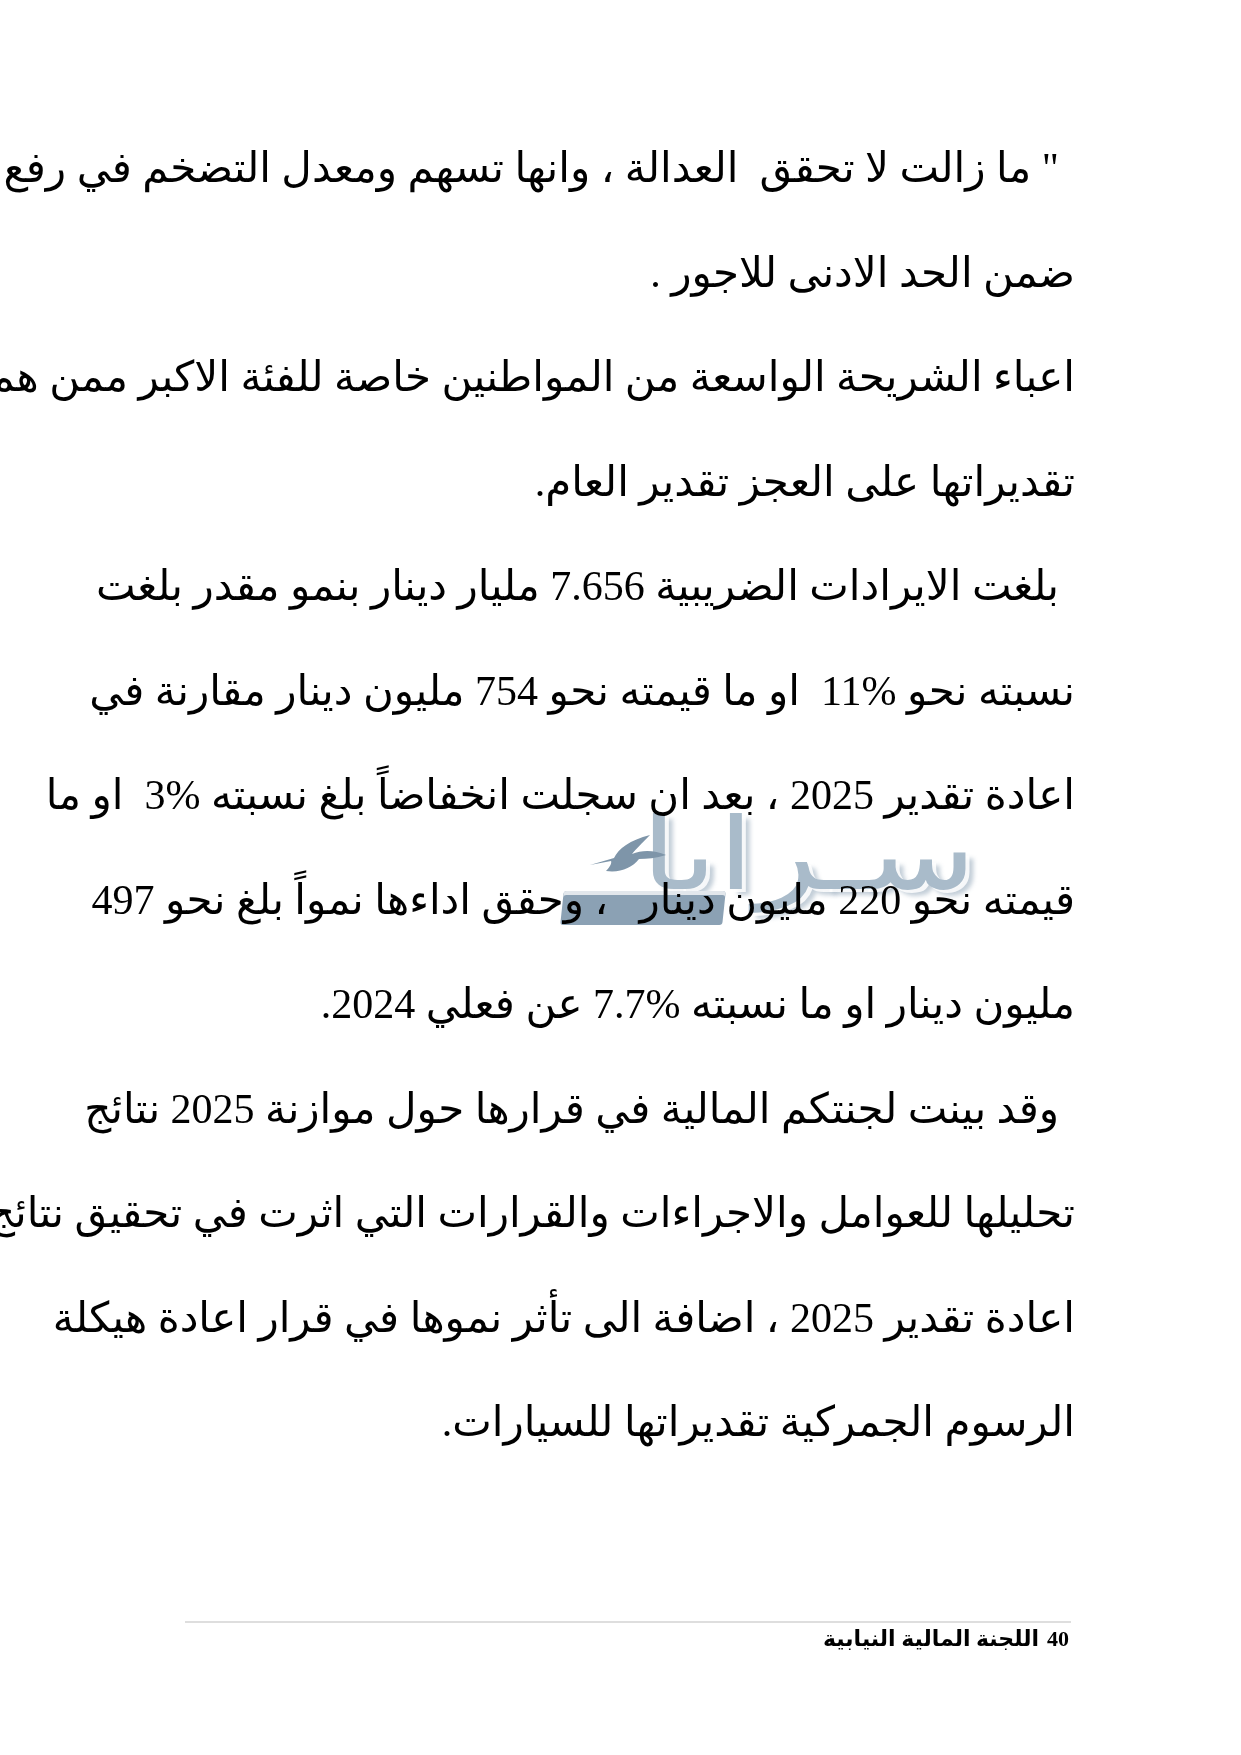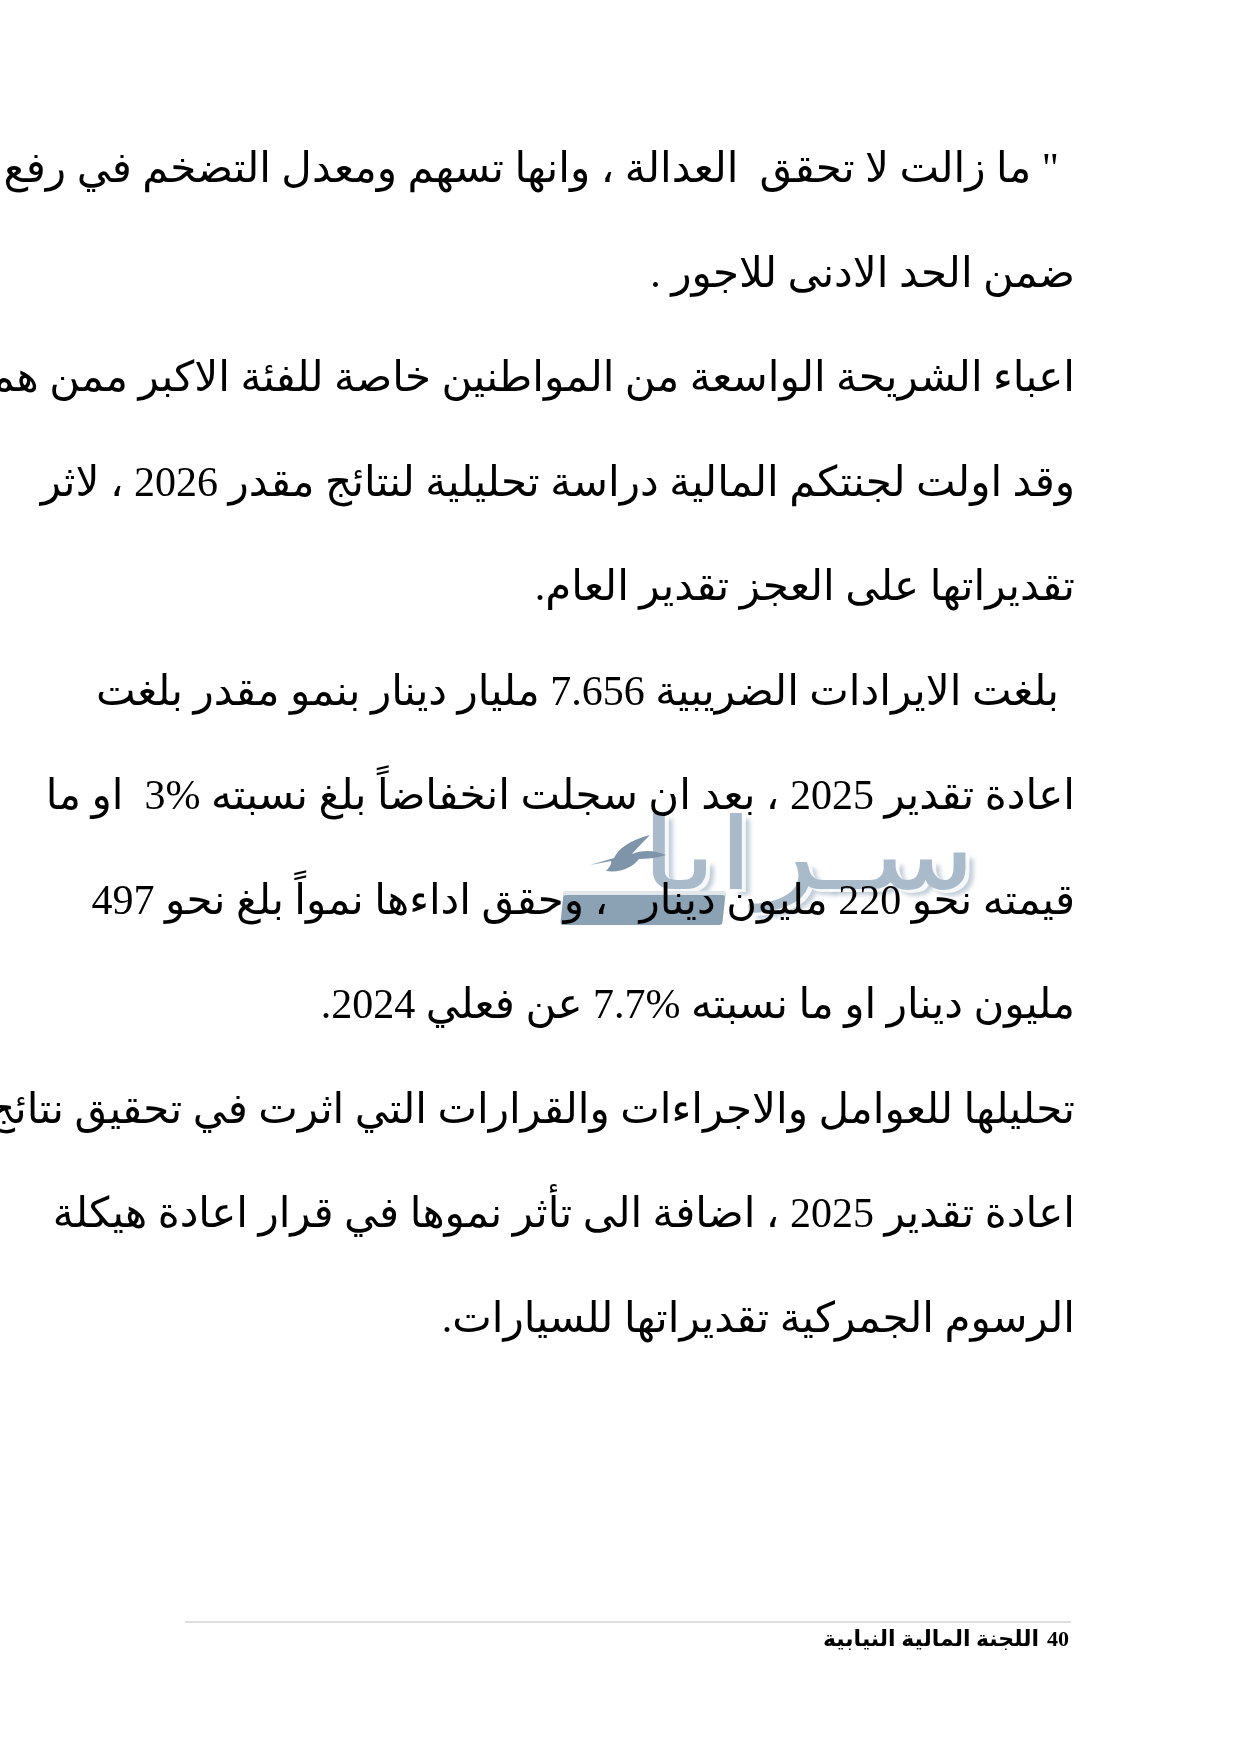--- a/index.html
+++ b/index.html
@@ -84,28 +84,29 @@
 <body>
 
 <div class="page">
 
   <div class="content">
 
     <div class="line indent">" ما زالت لا تحقق  العدالة ، وانها تسهم ومعدل التضخم في رفع</div>
     <div class="line">ضمن الحد الادنى للاجور .</div>
     <div class="line">اعباء الشريحة الواسعة من المواطنين خاصة للفئة الاكبر ممن هم</div>
 
-    <div class="line">وقد اولت لجنتكم المالية دراسة تحليلية لنتائج مقدر 2026 ، لاثر</div>
     <div class="line">تقديراتها على العجز تقدير العام.</div>
 
     <div class="line indent">بلغت الايرادات الضريبية 7.656 مليار دينار بنمو مقدر بلغت</div>
+    <div class="line">نسبته نحو %11  او ما قيمته نحو 754 مليون دينار مقارنة في</div>
     <div class="line">اعادة تقدير 2025 ، بعد ان سجلت انخفاضاً بلغ نسبته %3  او ما</div>
     <div class="line">قيمته نحو 220 مليون دينار   ، وحقق اداءها نمواً بلغ نحو 497</div>
     <div class="line">مليون دينار او ما نسبته %7.7 عن فعلي 2024.</div>
 
+    <div class="line indent">وقد بينت لجنتكم المالية في قرارها حول موازنة 2025 نتائج</div>
     <div class="line">تحليلها للعوامل والاجراءات والقرارات التي اثرت في تحقيق نتائج</div>
     <div class="line">اعادة تقدير 2025 ، اضافة الى تأثر نموها في قرار اعادة هيكلة</div>
     <div class="line">الرسوم الجمركية تقديراتها للسيارات.</div>
   </div>
 
   <div class="watermark">
     <span class="wm-text">سـرايا</span>
     <div class="wm-band"></div>
     <svg class="wm-bird" viewBox="0 0 80 40" xmlns="http://www.w3.org/2000/svg">
       <path fill="#7e95a9" d="M2,30 L26,23

